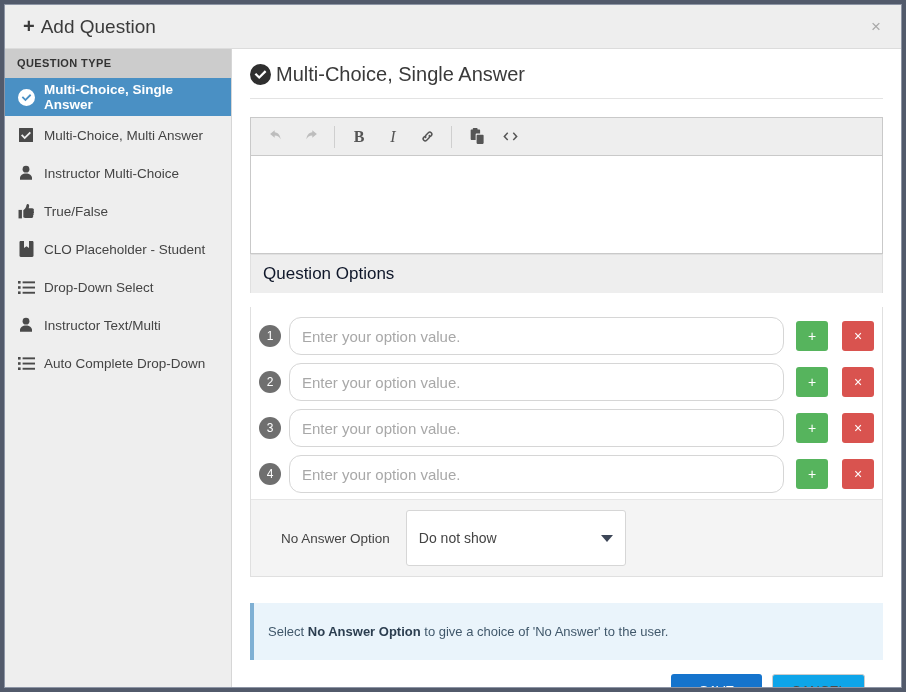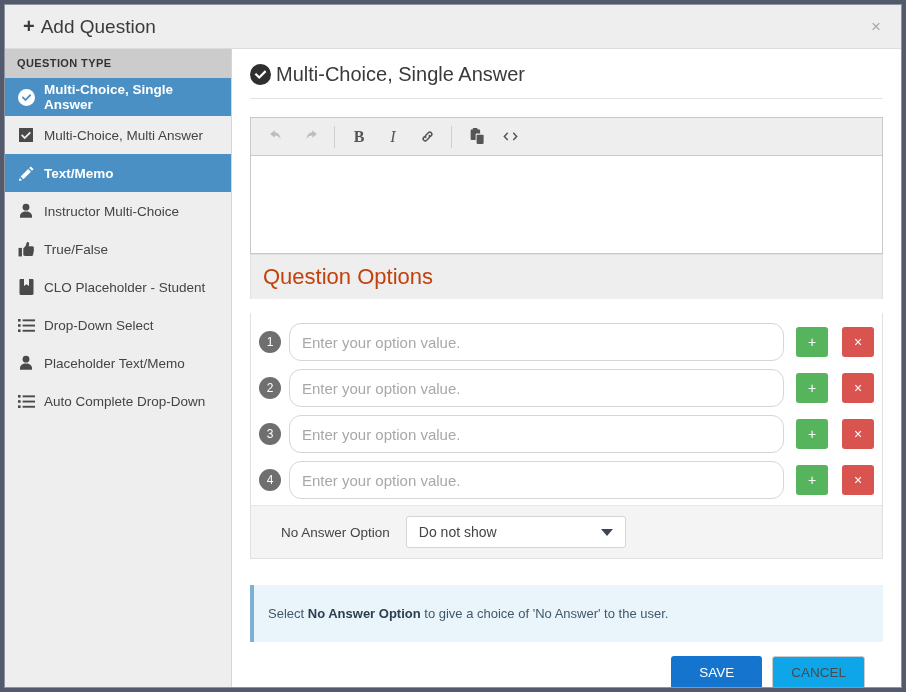--- a/index.html
+++ b/index.html
@@ -171,22 +171,22 @@
   }
 
   
   .options-panel {
     margin-top: 14px;
     border: 1px solid #e0e0e0;
     border-top: none;
   }
   .options-head {
     background: #eeeeee;
-    font-size: 22px;
-    color: #c2410c;
+    font-size: 17px;
+    color: #0f172a;
     padding: 9px 12px;
     border: 1px solid #e0e0e0;
     border-bottom: none;
   }
   .options-list {
     background: #ffffff;
     padding: 6px 0 2px 0;
   }
   .option-row {
     display: flex;
@@ -247,21 +247,21 @@
     font-size: 13.5px;
     color: #444444;
     padding: 0 16px 0 18px;
   }
   .select-wrap {
     position: relative;
     width: 220px;
   }
   .fake-select {
     width: 100%;
-    height: 32px;
+    height: 56px;
     background: #ffffff;
     border: 1px solid #d6d6d6;
     border-radius: 3px;
     display: flex;
     align-items: center;
     padding: 0 12px;
     font-size: 14px;
     color: #444444;
     cursor: pointer;
   }
@@ -342,28 +342,20 @@
 
       <div class="sidebar-item">
         <span class="sv-icon">
           <svg width="16" height="16" viewBox="0 0 16 16">
               <path d="M1.5 1h13a.5.5 0 01.5.5v13a.5.5 0 01-.5.5h-13a.5.5 0 01-.5-.5v-13A.5.5 0 011.5 1zm5.2 11.2L13 6l-1.3-1.3-5 5-2.4-2.4L3 8.6z"></path>
             </svg>
         </span>
         <span>Multi-Choice, Multi Answer</span>
       </div>
 
-      <div class="sidebar-item active">
-        <span class="sv-icon">
-          <svg width="17" height="17" viewBox="0 0 16 16">
-              <path d="M12.1 1.3l2.6 2.6-1.6 1.6-2.6-2.6zM9.6 3.8l2.6 2.6-7.1 7.1-2.6-2.6zM1.6 12.1l2.3 2.3-3 .7z"></path>
-            </svg>
-        </span>
-        <span>Text/Memo</span>
-      </div>
 
       <div class="sidebar-item">
         <span class="sv-icon">
           <svg width="16" height="16" viewBox="0 0 16 16">
               <circle cx="8" cy="4.2" r="3.4"></circle>
               <path d="M8 8.6c-3.3 0-6 2-6 4.4v1.8h12v-1.8c0-2.4-2.7-4.4-6-4.4z"></path>
             </svg>
         </span>
         <span>Instructor Multi-Choice</span>
       </div>
@@ -401,21 +393,21 @@
         <span>Drop-Down Select</span>
       </div>
 
       <div class="sidebar-item">
         <span class="sv-icon">
           <svg width="16" height="16" viewBox="0 0 16 16">
               <circle cx="8" cy="4.2" r="3.4"></circle>
               <path d="M8 8.6c-3.3 0-6 2-6 4.4v1.8h12v-1.8c0-2.4-2.7-4.4-6-4.4z"></path>
             </svg>
         </span>
-        <span>Placeholder Text/Memo</span>
+        <span>Instructor Text/Multi</span>
       </div>
 
       <div class="sidebar-item">
         <span class="sv-icon">
           <svg width="17" height="15" viewBox="0 0 17 15">
               <rect x="0" y="1" width="2.6" height="2.6"></rect>
               <rect x="0" y="6.2" width="2.6" height="2.6"></rect>
               <rect x="0" y="11.4" width="2.6" height="2.6"></rect>
               <rect x="4.6" y="1.4" width="12.4" height="1.9"></rect>
               <rect x="4.6" y="6.6" width="12.4" height="1.9"></rect>

